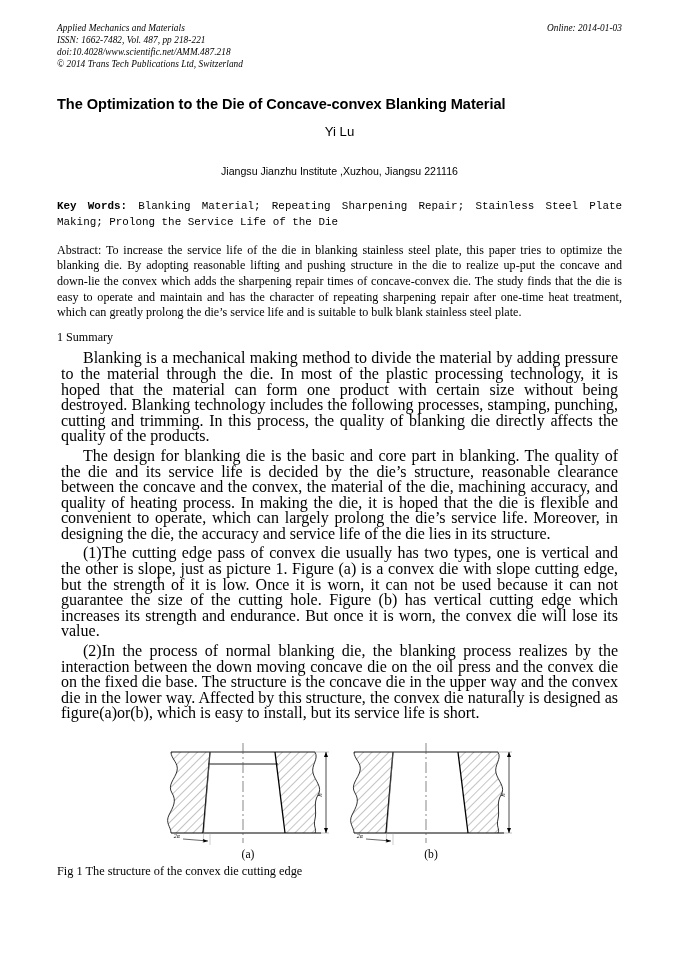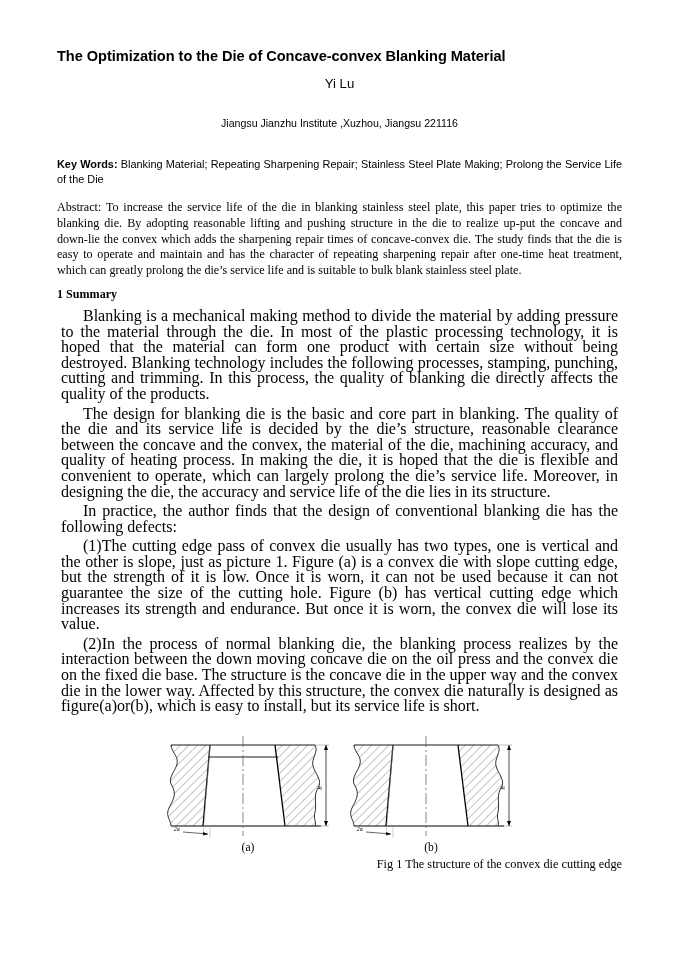--- a/index.html
+++ b/index.html
@@ -58,22 +58,22 @@
   }
   .affiliation {
     margin-top: 26px;
     text-align: center;
     font-family: "Liberation Sans", "DejaVu Sans", sans-serif;
     font-size: 10.6px;
   }
 
   
   .keywords {
-    margin-top: 28px;
-    font-family: Liberation Sans, sans-serif;
+    margin-top: 22px;
+    font-family: Liberation Mono, monospace;
     font-size: 10.9px;
     line-height: 15.2px;
     text-align: justify;
     text-justify: inter-word;
   }
   .keywords .lbl { font-weight: bold; }
 
   
   .abstract {
     margin-top: 13px;
@@ -81,21 +81,21 @@
     line-height: 15.6px;
     text-align: justify;
     text-justify: inter-word;
   }
   .abstract .lbl { font-weight: normal; }
 
   .sec-heading {
     margin-top: 9px;
     font-size: 12.1px;
     line-height: 15.6px;
-    font-weight: bold;
+    font-weight: normal;
   }
   .sec-heading.tight { margin-top: 0; }
 
   p.body {
     margin: 4px;
     font-size: 16px;
     line-height: 15.6px;
     text-align: justify;
     text-justify: inter-word;
   }
@@ -122,46 +122,52 @@
     font-size: 11.6px;
   }
   .subcaptions span {
     width: 171px;
     display: inline-block;
     text-align: center;
   }
   .fig-caption {
     margin-top: 3px;
     font-size: 12.3px;
-    text-align: right;
+    text-align: left;
   }
 </style>
 </head>
 <body>
 
 <div class="page">
 
+  <div class="journal-header">
+    <div class="jh-line">Applied Mechanics and Materials</div>
+    <div class="jh-line">ISSN: 1662-7482, Vol. 487, pp 218-221</div>
+    <div class="jh-line">doi:10.4028/www.scientific.net/AMM.487.218</div>
+    <div class="jh-line">© 2014 Trans Tech Publications Ltd, Switzerland</div>
+    <div class="online">Online: 2014-01-03</div>
+  </div>
 
   <div class="doc-title">The Optimization to the Die of Concave-convex Blanking Material</div>
   <div class="author">Yi Lu</div>
   <div class="affiliation">Jiangsu Jianzhu Institute ,Xuzhou, Jiangsu 221116</div>
 
   <div class="keywords">
     <span class="lbl">Key Words:</span><span> Blanking Material; Repeating Sharpening Repair; Stainless Steel Plate Making; Prolong the Service Life of the Die</span>
   </div>
 
   <div class="abstract">
     <span class="lbl">Abstract:</span><span> To increase the service life of the die in blanking stainless steel plate, this paper tries to optimize the blanking die. By adopting reasonable lifting and pushing structure in the die to realize up-put the concave and down-lie the convex which adds the sharpening repair times of concave-convex die. The study finds that the die is easy to operate and maintain and has the character of repeating sharpening repair after one-time heat treatment, which can greatly prolong the die’s service life and is suitable to bulk blank stainless steel plate.</span>
   </div>
 
   <div class="sec-heading">1 Summary</div>
   <p class="body indent first">Blanking is a mechanical making method to divide the material by adding pressure to the material through the die. In most of the plastic processing technology, it is hoped that the material can form one product with certain size without being destroyed. Blanking technology includes the following processes, stamping, punching, cutting and trimming. In this process, the quality of blanking die directly affects the quality of the products.</p>
   <p class="body indent">The design for blanking die is the basic and core part in blanking. The quality of the die and its service life is decided by the die’s structure, reasonable clearance between the concave and the convex, the material of the die, machining accuracy, and quality of heating process. In making the die, it is hoped that the die is flexible and convenient to operate, which can largely prolong the die’s service life. Moreover, in designing the die, the accuracy and service life of the die lies in its structure.</p>
 
-  <p class="body indent">In practice, the author finds that the design of conventional blanking die has the following defects:</p>
   <p class="body indent">(1)The cutting edge pass of convex die usually has two types, one is vertical and the other is slope, just as picture 1. Figure (a) is a convex die with slope cutting edge, but the strength of it is low. Once it is worn, it can not be used because it can not guarantee the size of the cutting hole. Figure (b) has vertical cutting edge which increases its strength and endurance. But once it is worn, the convex die will lose its value.</p>
   <p class="body indent">(2)In the process of normal blanking die, the blanking process realizes by the interaction between the down moving concave die on the oil press and the convex die on the fixed die base. The structure is the concave die in the upper way and the convex die in the lower way. Affected by this structure, the convex die naturally is designed as figure(a)or(b), which is easy to install, but its service life is short.</p>
 
   <div class="figure-block">
     <div class="figure-row">
 
       <svg class="fig-svg" width="171" height="112" viewBox="0 0 171 112">
         <defs>
           <pattern id="hatchA" patternUnits="userSpaceOnUse" width="6" height="6" patternTransform="rotate(45)">
             <line x1="0" y1="0" x2="0" y2="6" stroke="#555555" stroke-width="0.7"></line>

